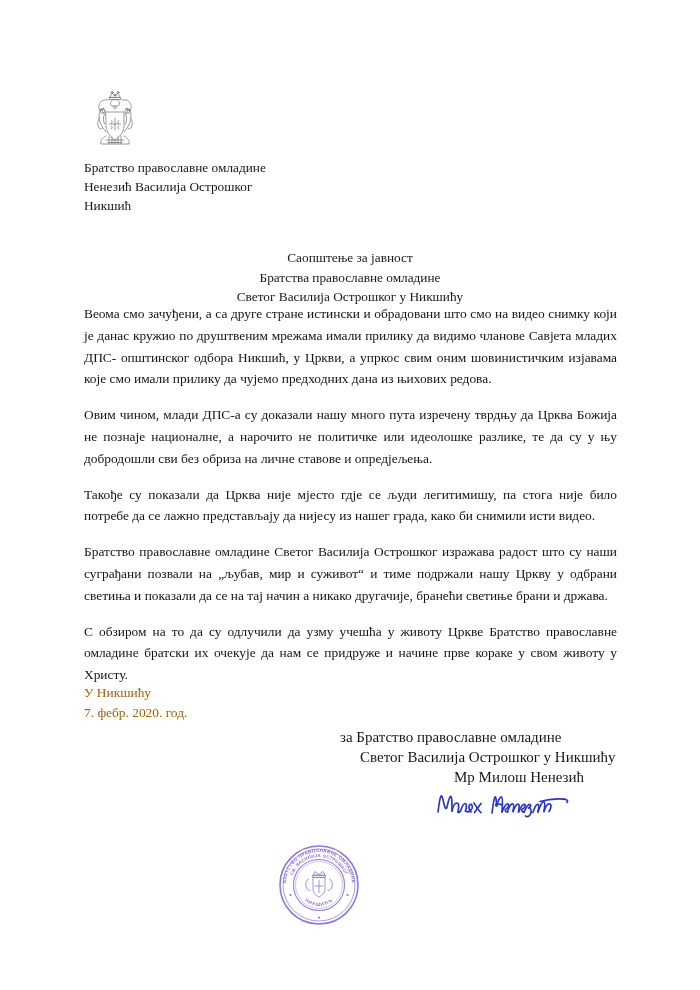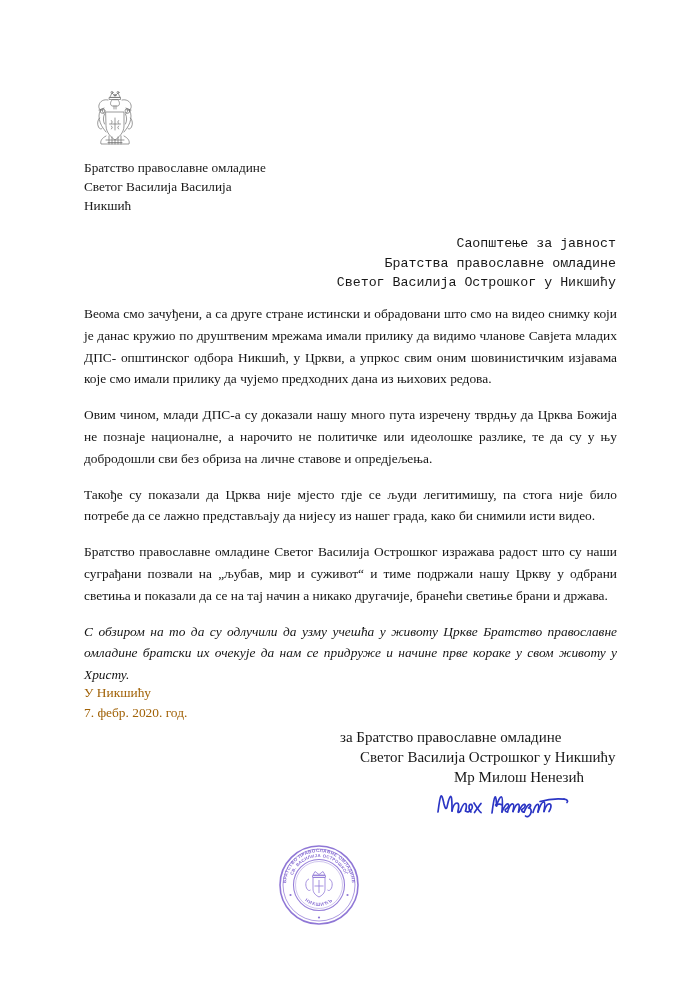--- a/index.html
+++ b/index.html
@@ -42,45 +42,44 @@
     line-height: 19px;
     color: #181818;
     white-space: nowrap;
   }
   .letterhead div { letter-spacing: 0.0px; }
 
   
   .title-block {
     position: absolute;
     left: 84px;
-    top: 234px;
+    top: 248px;
     width: 532px;
-    text-align: right;
+    text-align: center;
     font-size: 13.3px;
     line-height: 19.5px;
     color: #181818;
-    font-family: Liberation Mono, monospace;
   }
 
   
   .body-text {
     position: absolute;
     left: 84px;
     top: 303px;
     width: 533px;
     font-size: 13.4px;
     line-height: 21.8px;
     text-align: justify;
     text-justify: inter-word;
     color: #141414;
   }
   .body-text p {
     margin: 0 0 14px 0;
   }
-  .body-text p:last-child { margin-bottom: 16px; font-style: italic; }
+  .body-text p:last-child { margin-bottom: 16px; }
 
   
   .place-date {
     position: absolute;
     left: 84px;
     top: 683px;
     font-size: 13.4px;
     line-height: 20px;
     color: #a16207;
     white-space: nowrap;
@@ -166,21 +165,21 @@
 
         <path d="M22 48 C18 50 16 53 17 56 L45 56 C46 53 44 50 40 48"></path>
         <path d="M22 52 h18 M24 54.5 h14"></path>
         <path d="M25 48 v8 M28 49 v7 M31 52 v4 M34 49 v7 M37 48 v8"></path>
       </g>
     </svg>
   </div>
 
   <div class="letterhead">
     <div>Братство православне омладине</div>
-    <div>Светог Василија Василија</div>
+    <div>Ненезић Василија Острошког</div>
     <div>Никшић</div>
   </div>
 
   <div class="title-block">
     <div>Саопштење за јавност</div>
     <div>Братства православне омладине</div>
     <div>Светог Василија Острошког у Никшићу</div>
   </div>
 
   <div class="body-text">

